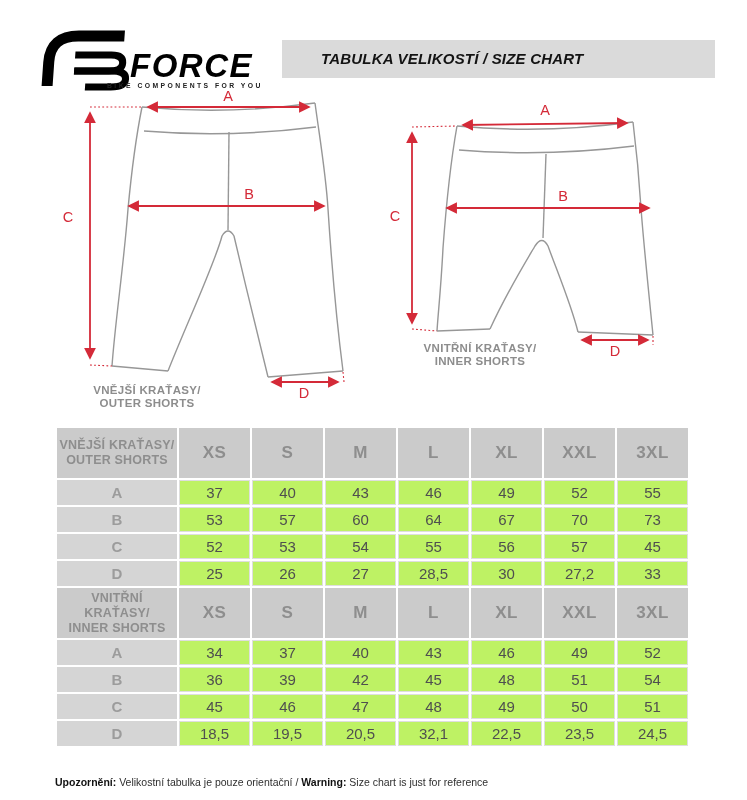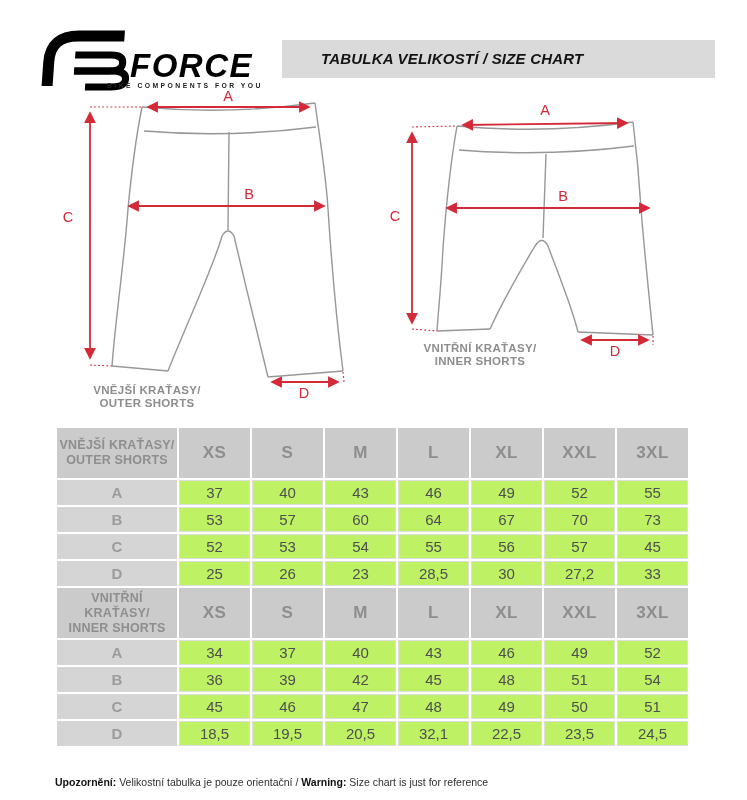--- a/index.html
+++ b/index.html
@@ -182,21 +182,21 @@
       <td class="val">54</td>
       <td class="val">55</td>
       <td class="val">56</td>
       <td class="val">57</td>
       <td class="val">45</td>
     </tr>
     <tr>
       <td class="c0 rlab">D</td>
       <td class="val">25</td>
       <td class="val">26</td>
-      <td class="val">23</td>
+      <td class="val">27</td>
       <td class="val">28,5</td>
       <td class="val">30</td>
       <td class="val">27,2</td>
       <td class="val">33</td>
     </tr>
     <tr>
       <td class="c0 shead"><span>VNITŘNÍ KRAŤASY/</span><br><span>INNER SHORTS</span></td>
       <td class="shead size">XS</td>
       <td class="shead size">S</td>
       <td class="shead size">M</td>

